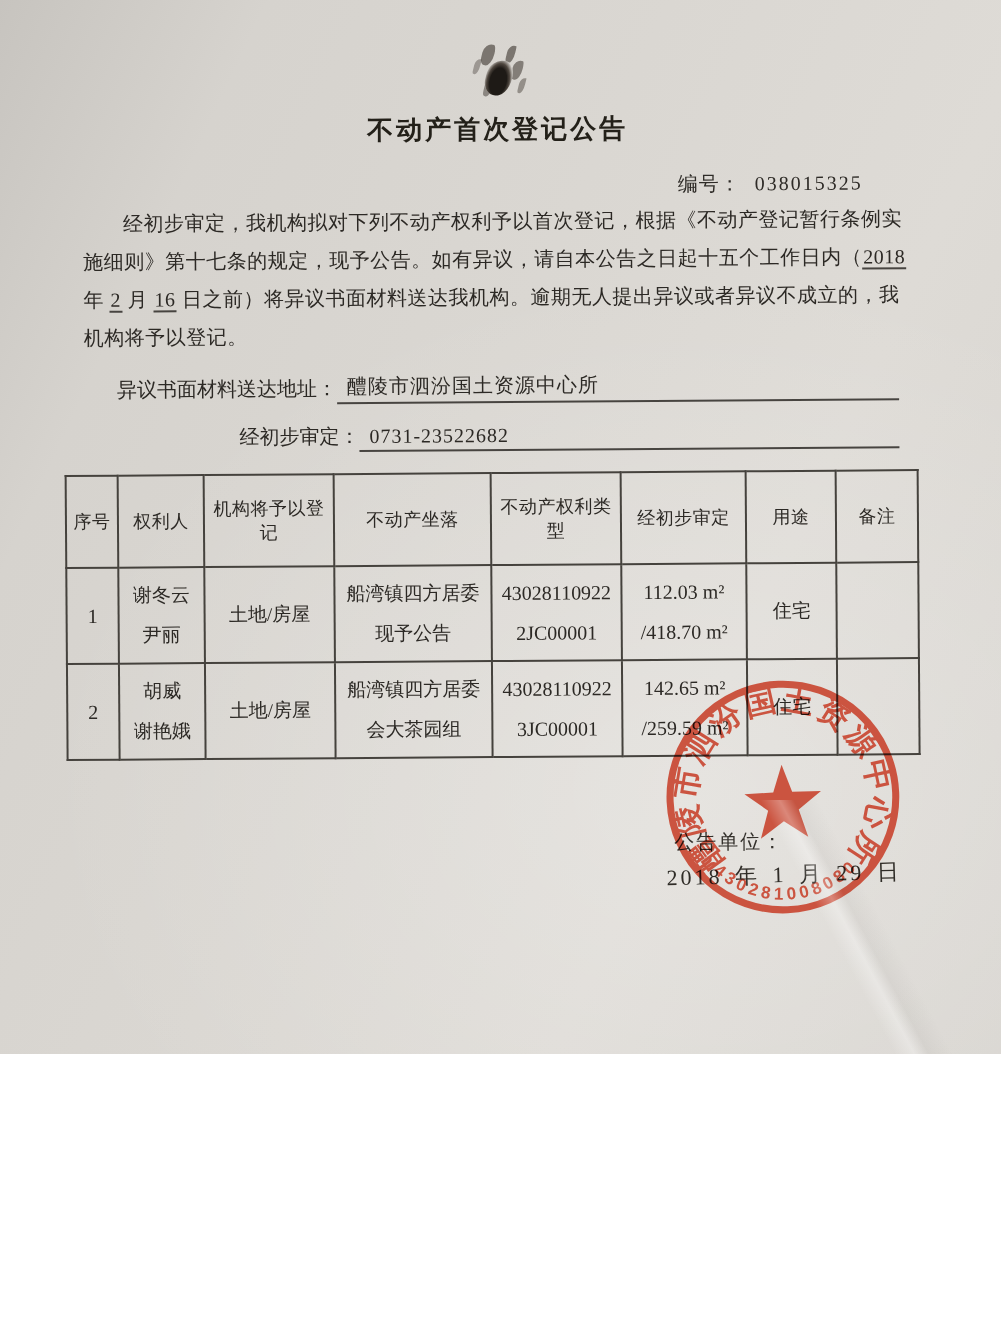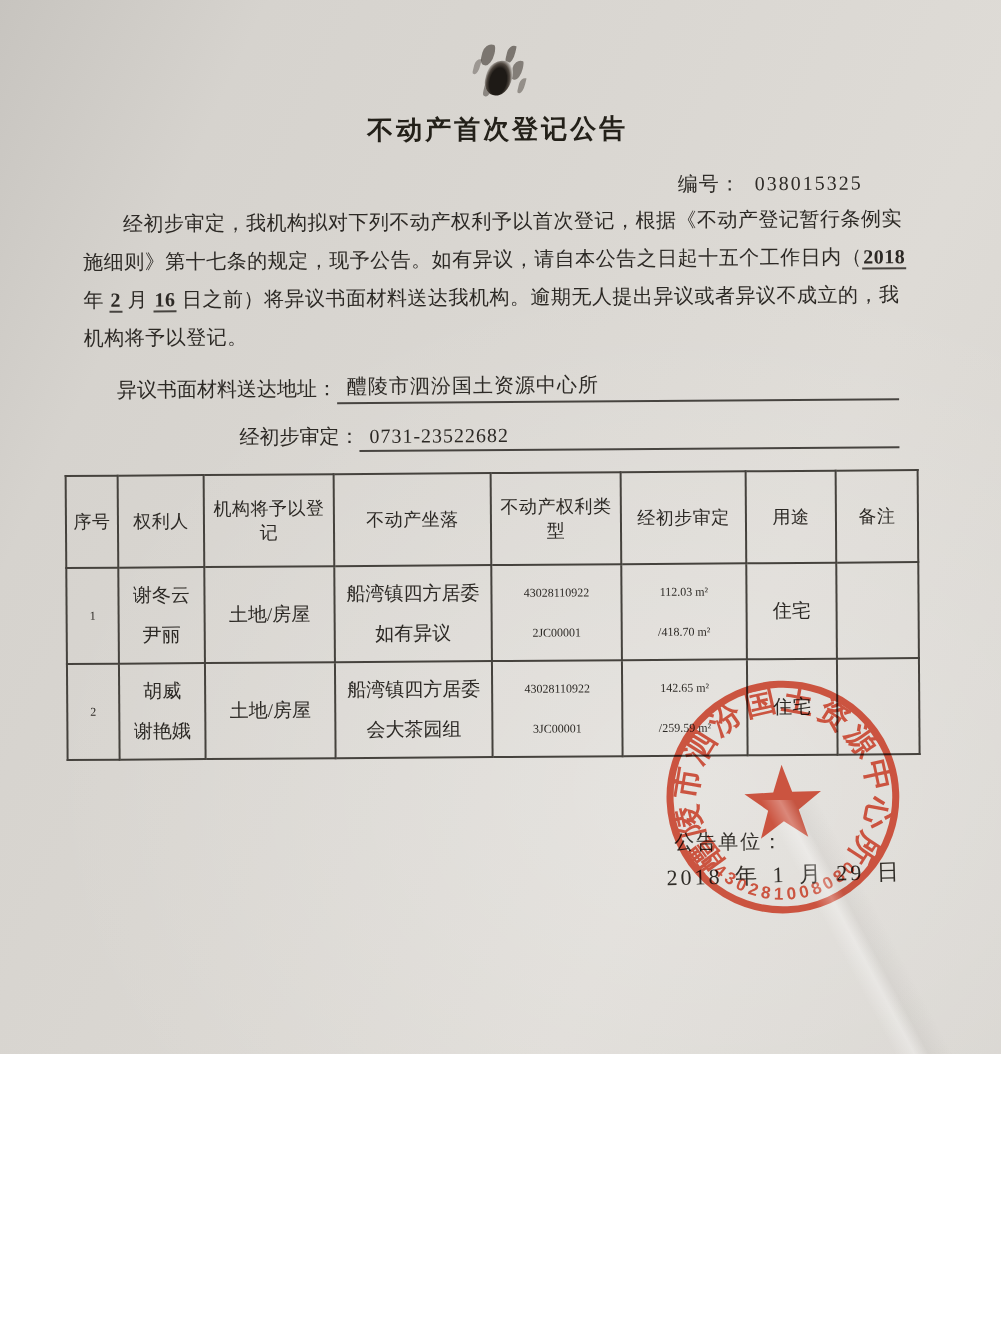--- a/index.html
+++ b/index.html
@@ -44,21 +44,21 @@
   .docno{
     position:absolute; top:172px; left:680px; font-size:20px; letter-spacing:1px;
   }
   .docno .val{ margin-left:14px; letter-spacing:2px; }
 
   .para{
     position:absolute; top:202px; left:85px; width:832px;
     font-size:20px; line-height:38px; letter-spacing:.5px; color:#2c2925;
   }
   .para .indent{ display:inline-block; width:2em; }
-  .u{ border-bottom:2px solid #474440; padding:0 1px;font-weight:bold; }
+  .u{ border-bottom:2px solid #474440; padding:0 1px; }
 
   .field{
     position:absolute; display:flex; align-items:flex-end; font-size:20px; color:#2c2925;
   }
   .field .label{ white-space:nowrap; padding-bottom:2px; }
   .field .value{
     flex:1; border-bottom:2px solid #474440; padding:0 6px 2px 10px; white-space:nowrap; letter-spacing:1px;
   }
   .field.addr{ top:372px; left:118px; width:782px; }
   .field.contact{ top:422px; left:240px; width:660px; }
@@ -67,21 +67,21 @@
     position:absolute; top:472px; left:65px; width:852px;
     border-collapse:collapse; table-layout:fixed;
     font-size:19px; color:#2c2925;
   }
   table.reg th, table.reg td{
     border:2px solid #45423d; text-align:center; vertical-align:middle;
     font-weight:normal; padding:2px;
   }
   table.reg th{ height:92px; font-size:18px; letter-spacing:.5px; }
   table.reg td{ height:96px; line-height:40px; }
-  table.reg td.num{ font-size:12px; }
+  table.reg td.num{ font-size:20px; }
 
   .unit-label{
     position:absolute; top:830px; left:672px; font-size:20px; letter-spacing:2px; color:#34312c;
   }
   .date-line{
     position:absolute; top:862px; left:664px; font-size:22px; letter-spacing:3px;
     word-spacing:4px; color:#2f2c27; transform:rotate(-1.2deg);
   }
 
   .stamp{
@@ -151,21 +151,21 @@
       <tbody>
         <tr>
           <td class="num">1</td>
           <td>
             <span>谢冬云</span><br>
             <span>尹丽</span>
           </td>
           <td>土地/房屋</td>
           <td>
             <span>船湾镇四方居委</span><br>
-            <span>如有异议</span>
+            <span>现予公告</span>
           </td>
           <td class="num">
             <span>43028110922</span><br>
             <span>2JC00001</span>
           </td>
           <td class="num">
             <span>112.03 m²</span><br>
             <span>/418.70 m²</span>
           </td>
           <td>住宅</td>

